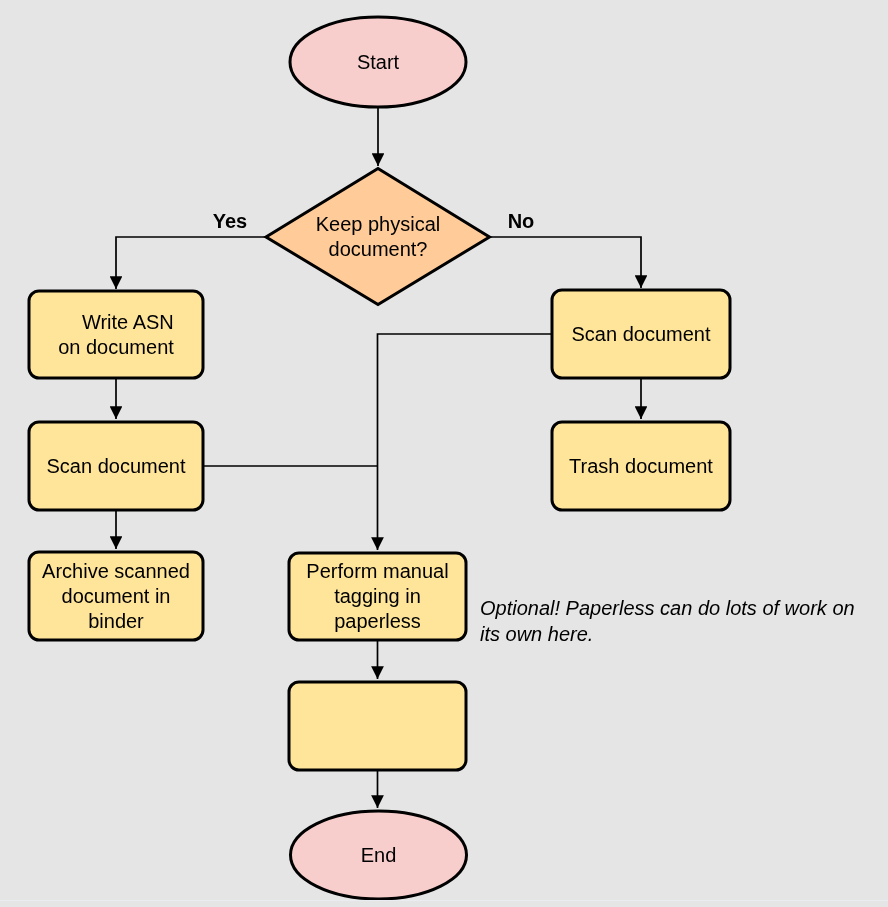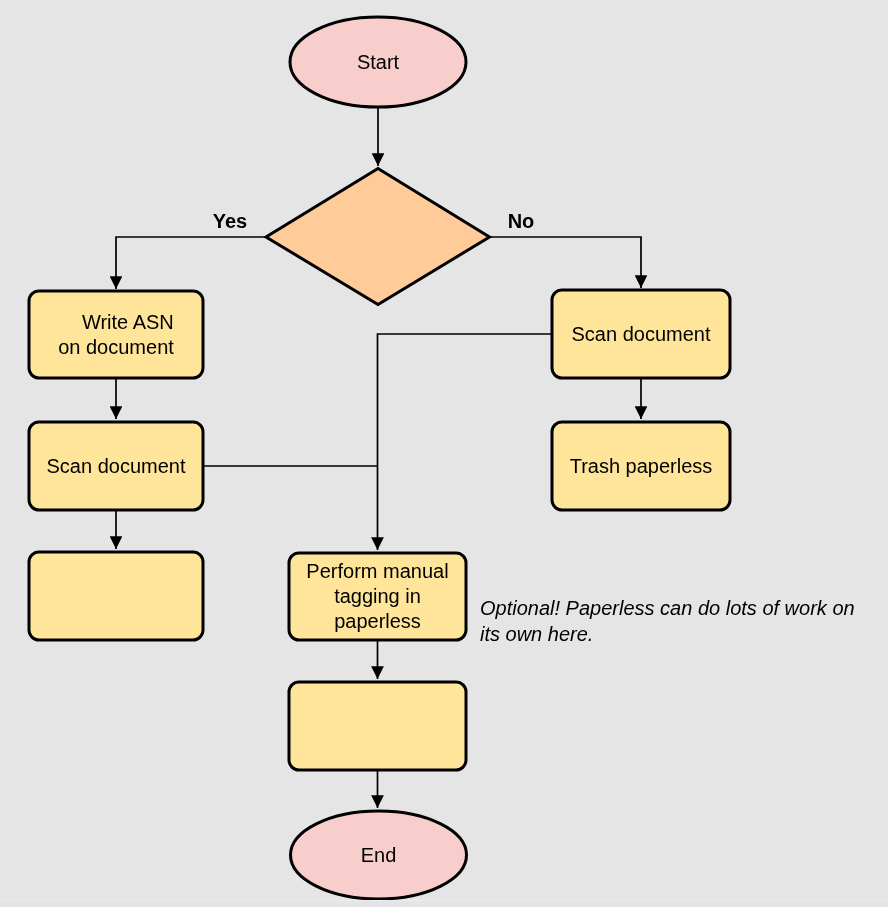--- a/index.html
+++ b/index.html
@@ -99,31 +99,37 @@
     <rect class="shape" x="552" y="290" width="178" height="88" rx="10" ry="10" fill="#ffe599"></rect>
     <rect class="shape" x="552" y="422" width="178" height="88" rx="10" ry="10" fill="#ffe599"></rect>
     <rect class="shape" x="289" y="553" width="177" height="87" rx="10" ry="10" fill="#ffe599"></rect>
     <rect class="shape" x="289" y="682" width="177" height="88" rx="10" ry="10" fill="#ffe599"></rect>
     <ellipse class="shape" cx="378.5" cy="855" rx="88" ry="44" fill="#f8cecc"></ellipse>
   </svg>
 
   <div class="label" style="left:290px; top:17px; width:176px; height:90px;">
       <div>Start</div>
     </div>
+  <div class="label" style="left:278px; top:180px; width:200px; height:114px;">
+      <div>Keep physical<br>document?</div>
+    </div>
   <div class="label" style="left:29px; top:291px; width:174px; height:87px;text-align:right;">
       <div>Write ASN<br>on document</div>
     </div>
   <div class="label" style="left:29px; top:422px; width:174px; height:88px;">
       <div>Scan document</div>
     </div>
+  <div class="label" style="left:29px; top:552px; width:174px; height:88px;">
+      <div>Archive scanned<br>document in<br>binder</div>
+    </div>
   <div class="label" style="left:552px; top:290px; width:178px; height:88px;">
       <div>Scan document</div>
     </div>
   <div class="label" style="left:552px; top:422px; width:178px; height:88px;">
-      <div>Trash paperless</div>
+      <div>Trash document</div>
     </div>
   <div class="label" style="left:289px; top:553px; width:177px; height:87px;">
       <div>Perform manual<br>tagging in<br>paperless</div>
     </div>
   <div class="label" style="left:290px; top:811px; width:177px; height:88px;">
       <div>End</div>
     </div>
 
   <div class="edge-label" style="left:195px; top:209px;">Yes</div>
   <div class="edge-label" style="left:486px; top:209px;">No</div>

